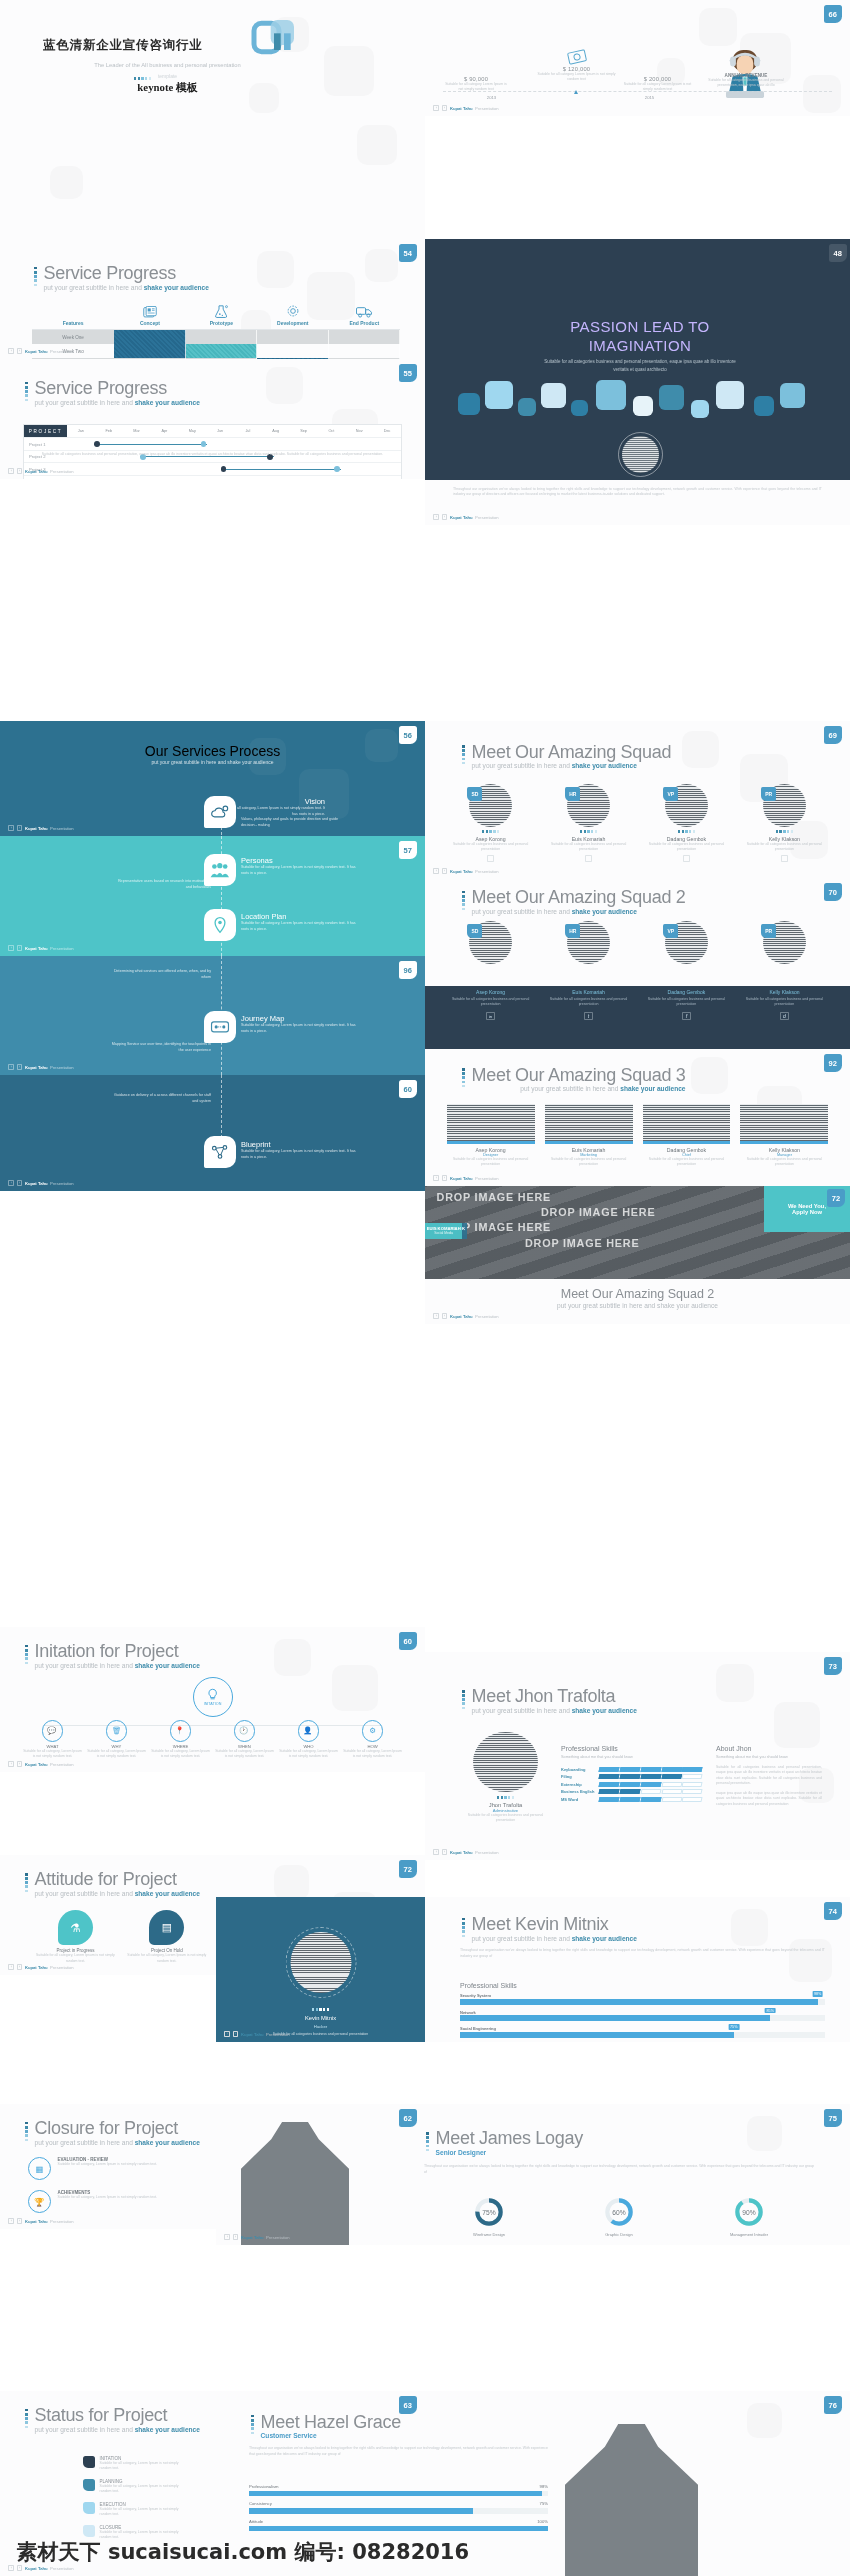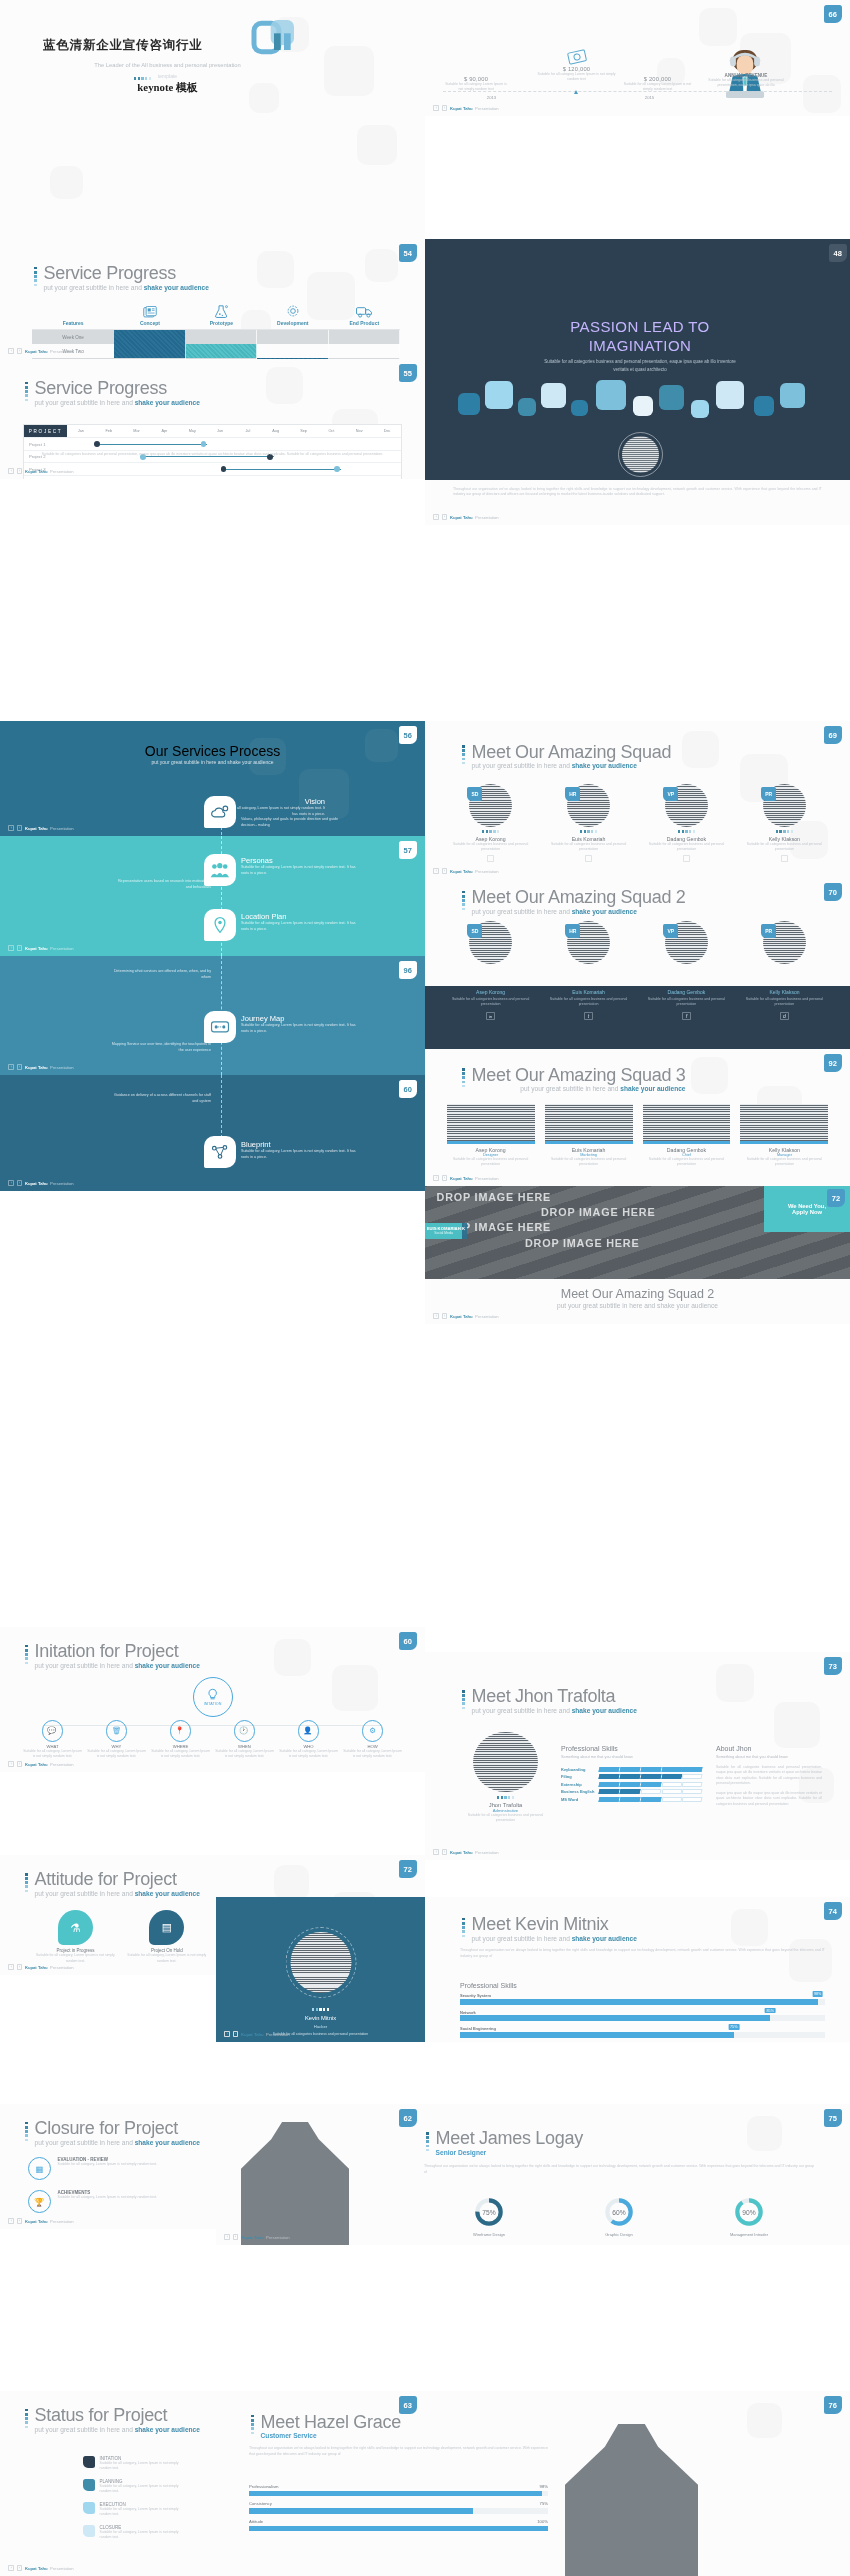--- a/index.html
+++ b/index.html
@@ -1280,15 +1280,16 @@
       <div style="display:flex;justify-content:space-between;font-size:4.2px;color:#6e757b;margin-bottom:1.7px;">
         <span>Attitude</span>
           <span>100%</span>
         </div>
       <div class="linebar">
           <i style="width:100%;"></i>
         </div>
     </div>
   </div>
 
+  <div class="wmark">素材天下 sucaisucai.com  编号: 08282016</div>
 
 </div>
 
 
 </body></html>

